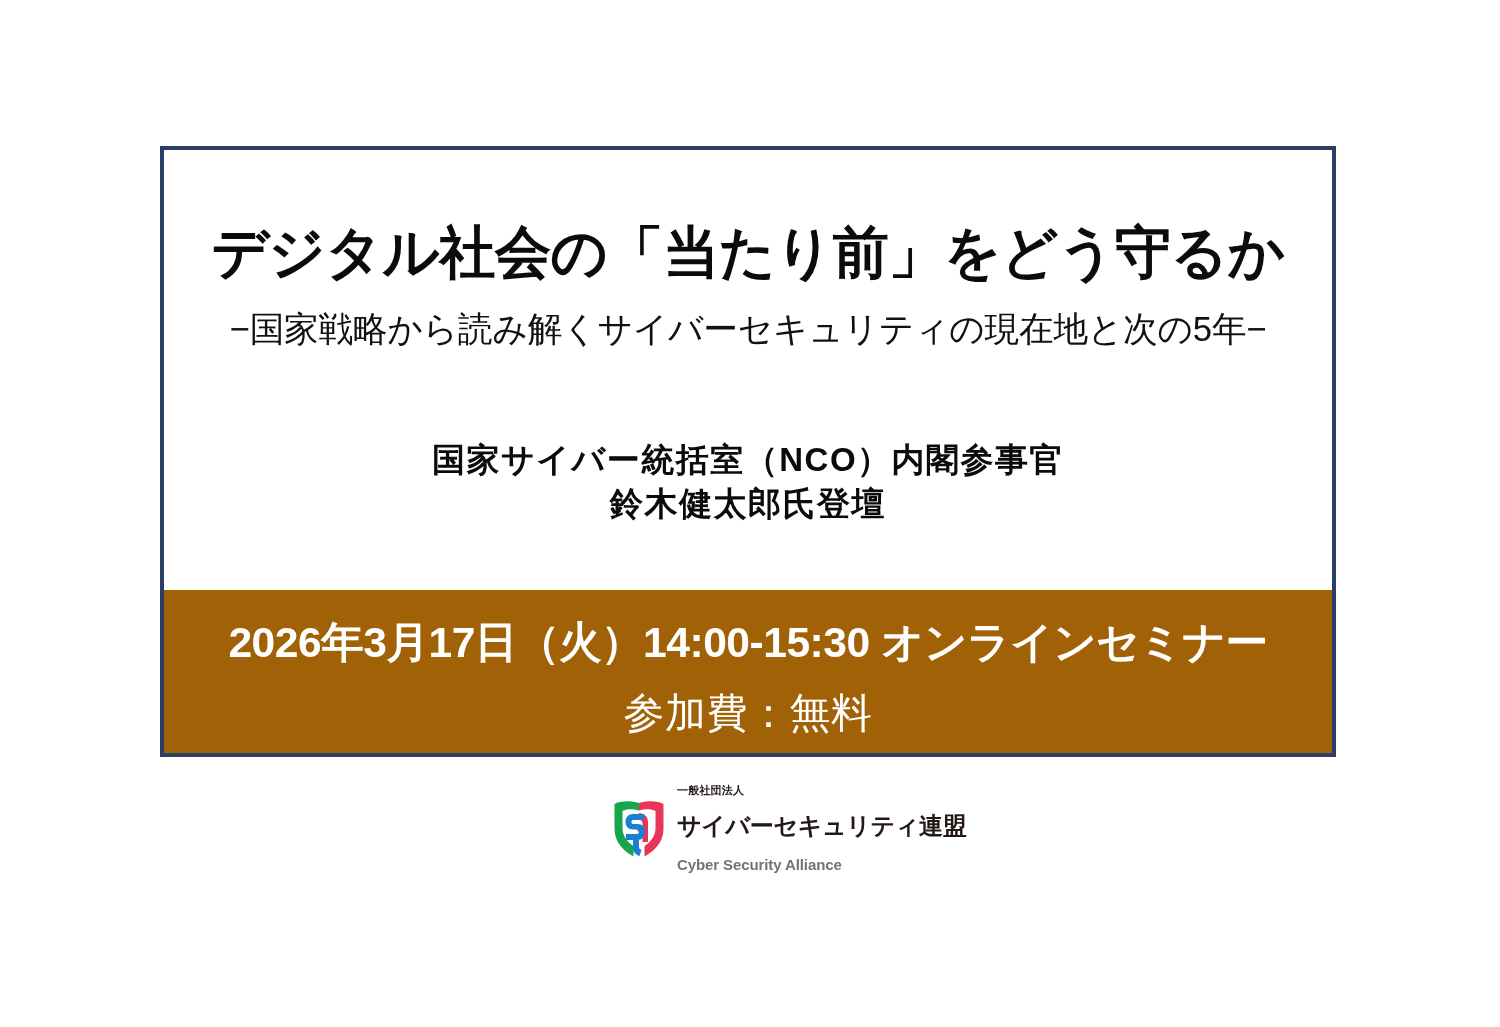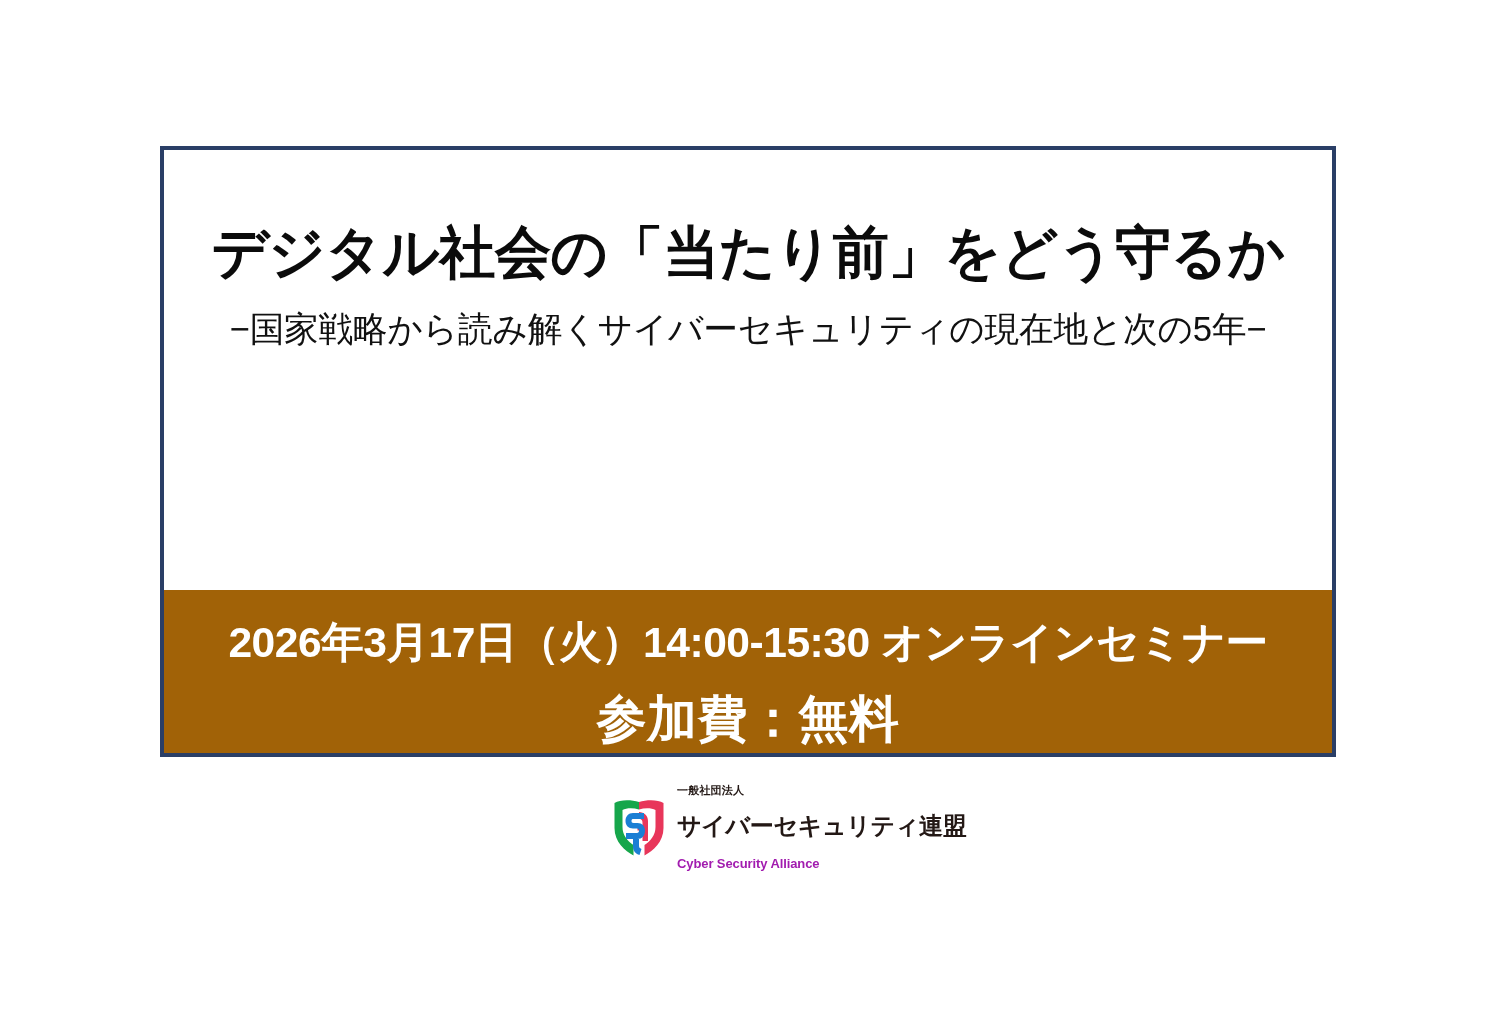--- a/index.html
+++ b/index.html
@@ -111,22 +111,22 @@
     white-space: nowrap;
     transform: scaleX(0.99);
   }
   .fee {
     position: absolute;
     left: 0;
     right: 0;
     top: 96px;
     text-align: center;
     color: #ffffff;
-    font-size: 50px;
-    font-weight: 700;
+    font-size: 41px;
+    font-weight: 400;
     letter-spacing: 0.5px;
     white-space: nowrap;
   }
 
   
   .logo {
     position: absolute;
     left: 611px;
     top: 785px;
     display: flex;
@@ -154,38 +154,40 @@
     margin-bottom: 2px;
   }
   .logo-kana-main {
     font-size: 24px;
     font-weight: 700;
     color: #231815;
     letter-spacing: -0.3px;
     margin-bottom: 3px;
   }
   .logo-en {
-    font-size: 13px;
-    font-weight: 700;
-    color: #a21caf;
+    font-size: 15px;
+    font-weight: 700;
+    color: #737373;
     letter-spacing: -0.1px;
   }
 </style>
 </head>
 <body>
 
 <div class="flyer">
 
   <div class="upper">
 
     <div class="title">デジタル社会の「当たり前」をどう守るか</div>
 
     <div class="subtitle">−国家戦略から読み解くサイバーセキュリティの現在地と次の5年−</div>
 
     <div class="speaker">
+      <div class="speaker-org">国家サイバー統括室（NCO）内閣参事官</div>
+      <div class="speaker-name">鈴木健太郎氏登壇</div>
     </div>
 
   </div>
 
   <div class="lower">
     <div class="datetime">2026年3月17日（火）14:00-15:30 オンラインセミナー</div>
     <div class="fee">参加費：無料</div>
   </div>
 
 </div>

